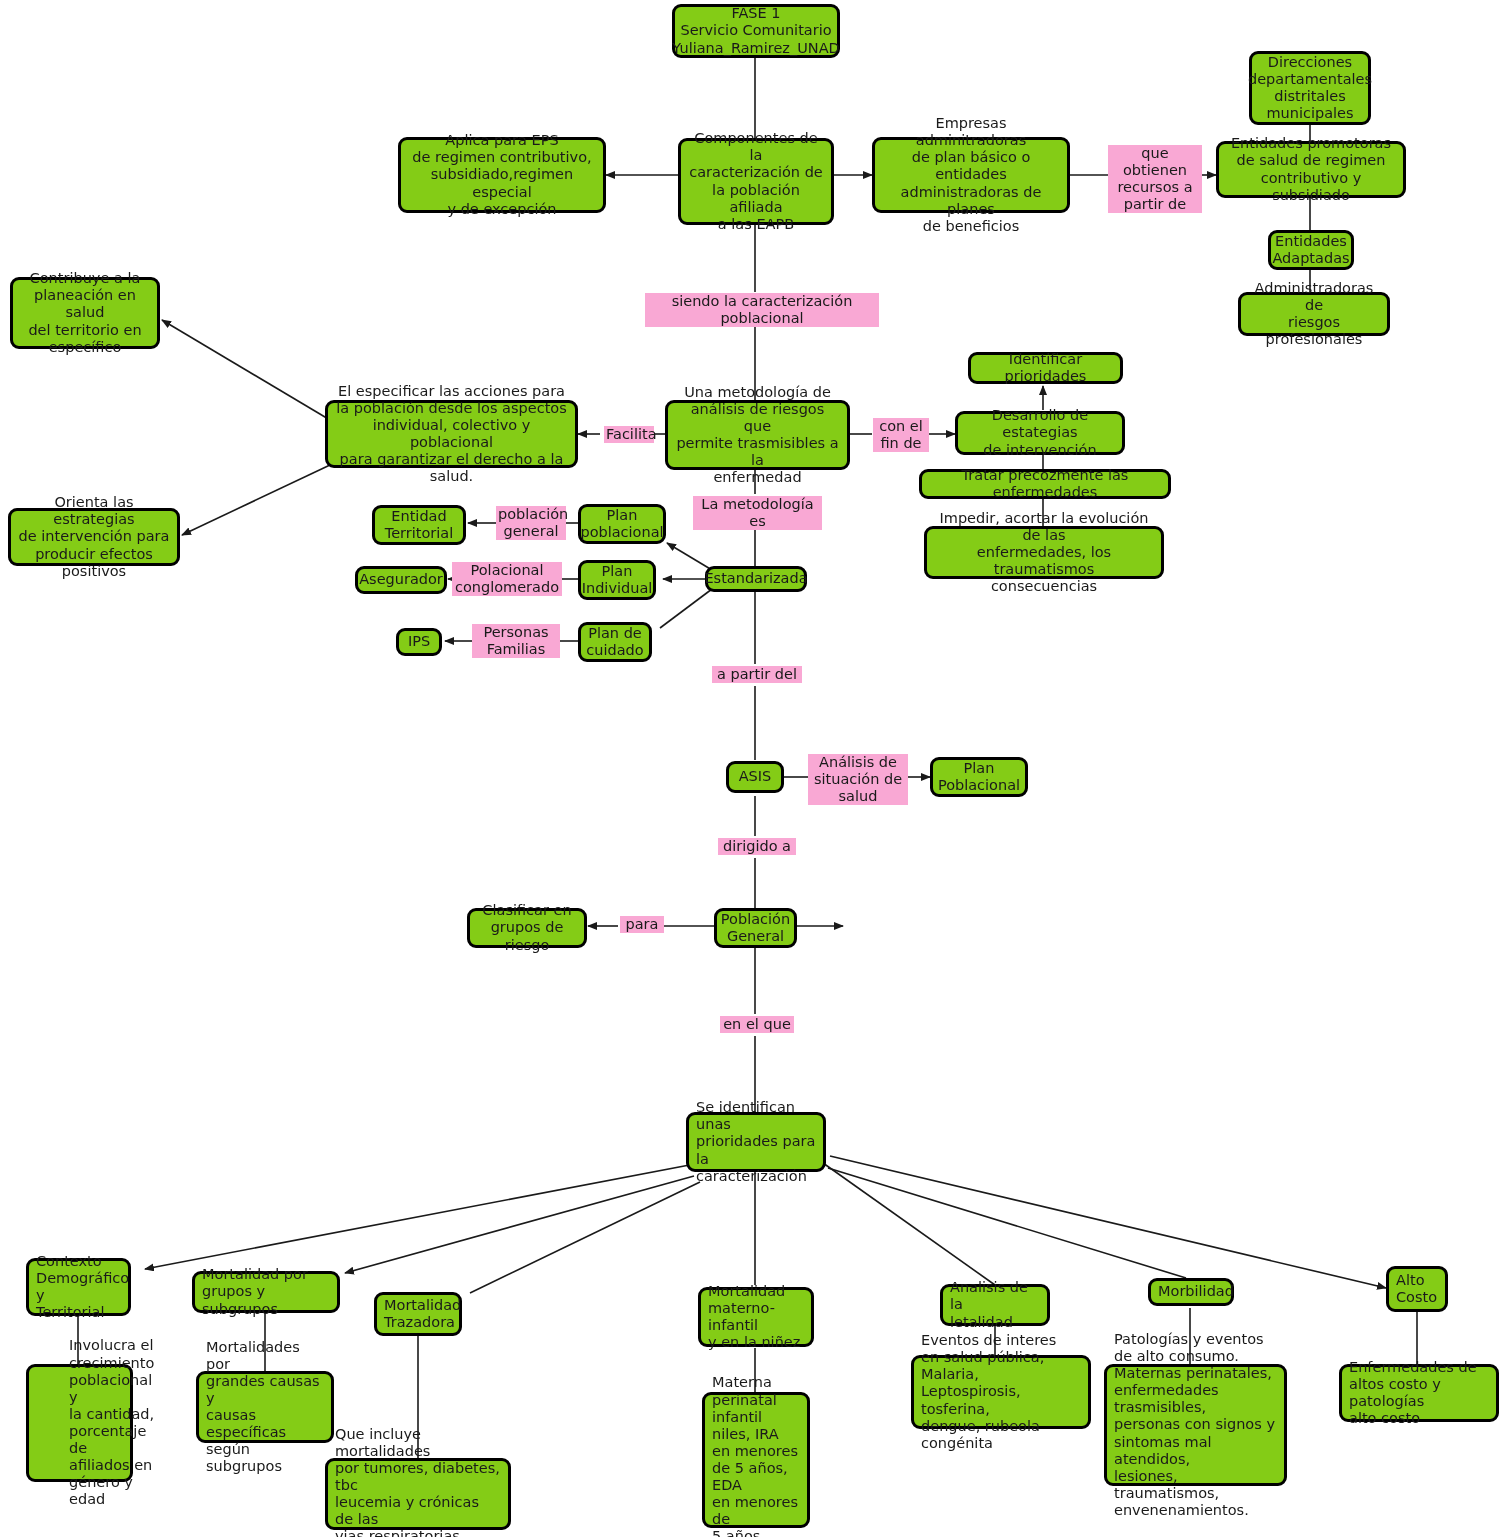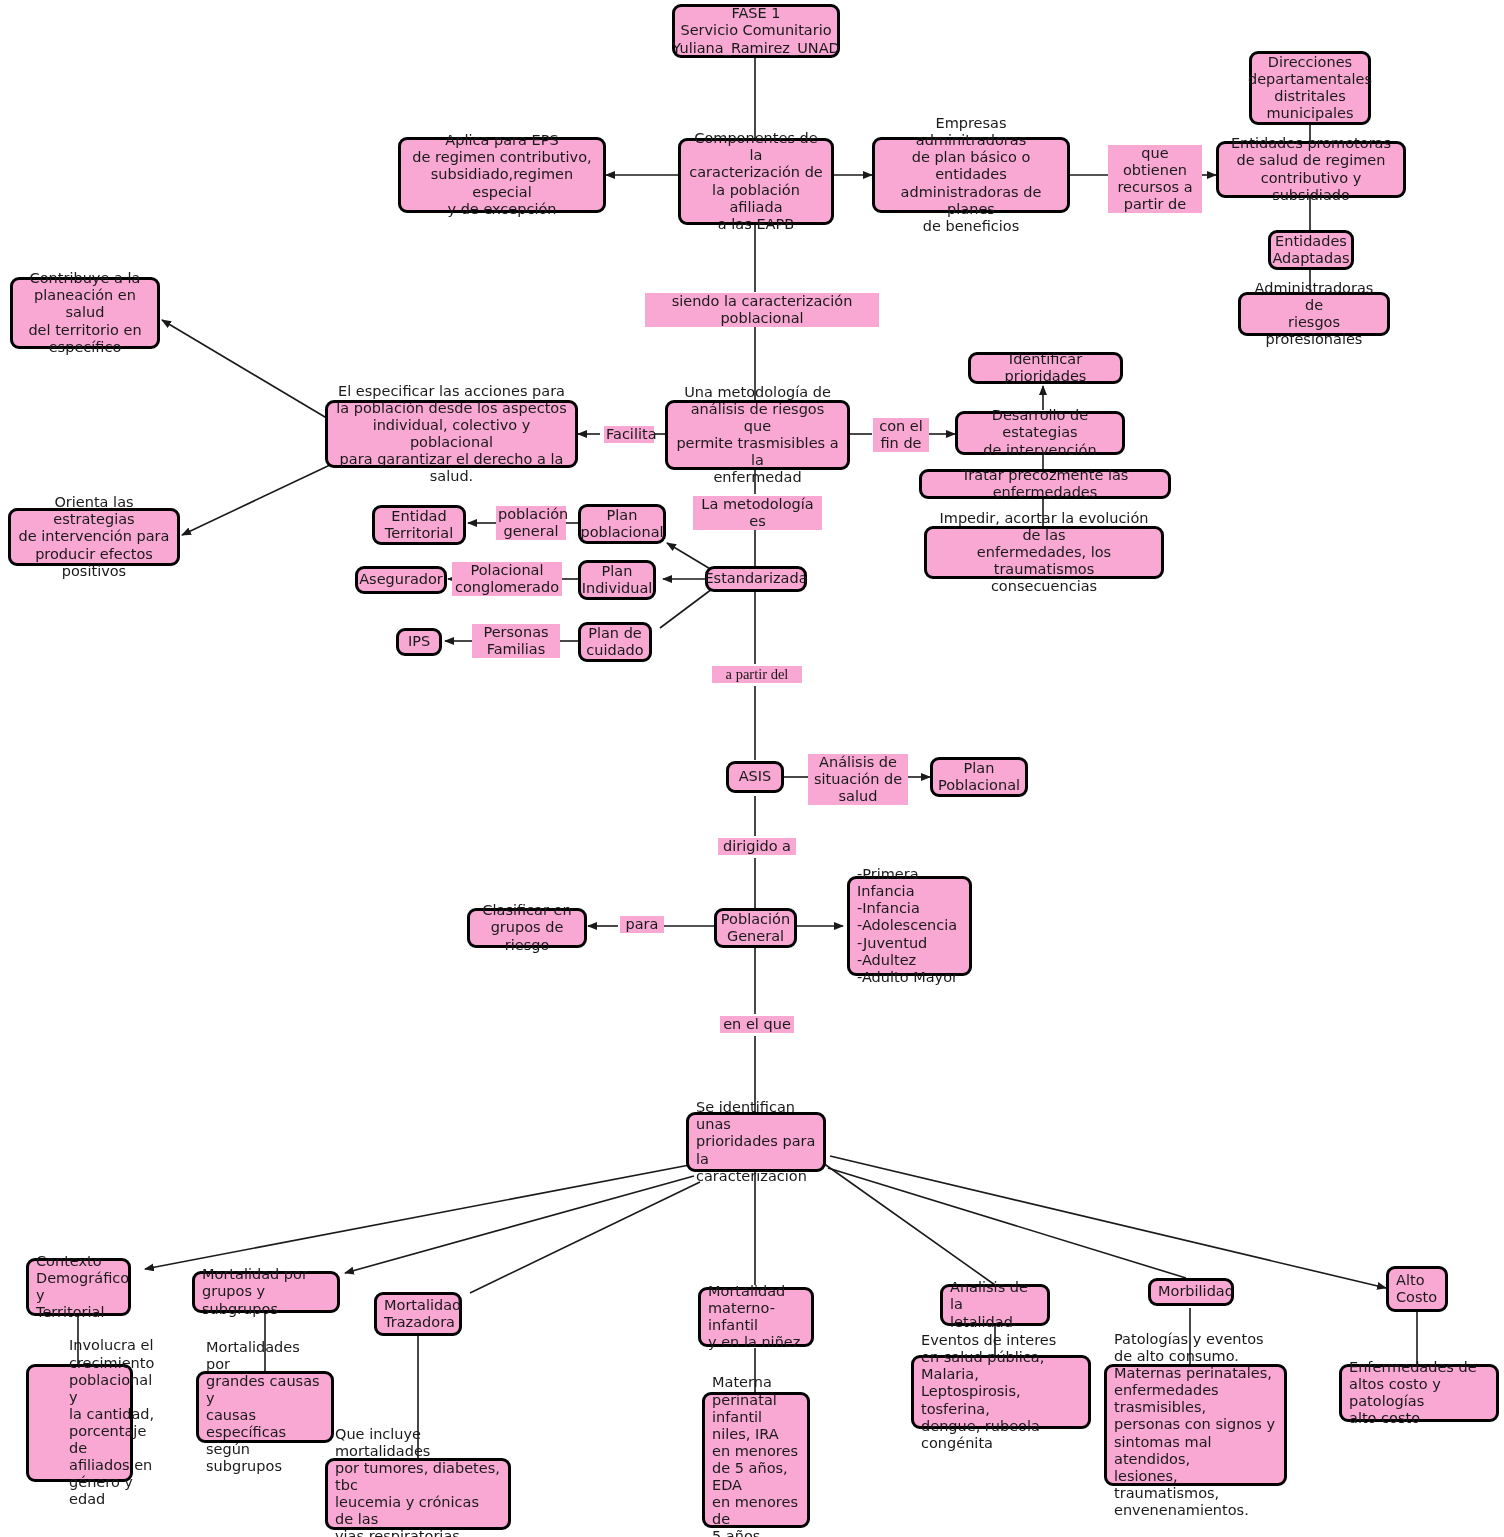--- a/index.html
+++ b/index.html
@@ -8,21 +8,21 @@
     position:relative;
     width:1504px;height:1537px;
     background:#ffffff;
     font-family:"DejaVu Sans","Liberation Sans",sans-serif;
     overflow:hidden;
   }
   svg#edges{position:absolute;left:0;top:0;width:1504px;height:1537px;pointer-events:none;}
   .node{
     position:absolute;
     box-sizing:border-box;
-    background:#f9a8d4;
+    background:#84cc16;
     border:3px solid #000000;
     border-radius:9px;
     color:#1a1a1a;
     font-size:14.5px;
     line-height:1.18;
     display:flex;
     align-items:center;
     justify-content:center;
     text-align:center;
     padding:4px 7px;
@@ -217,40 +217,34 @@
 cuidado</div>
   <div class="node" style="left:705px;top:566px;width:102px;height:26px;">Estandarizada</div>
 
   <div class="edge-label" style="left:496px;top:506px;width:66px;">población
 general</div>
   <div class="edge-label" style="left:452px;top:562px;width:106px;">Polacional
 conglomerado</div>
   <div class="edge-label" style="left:472px;top:624px;width:84px;">Personas
 Familias</div>
 
-  <div class="edge-label" style="left:712px;top:666px;width:86px;font-family:Liberation Serif, serif;">a partir del</div>
+  <div class="edge-label" style="left:712px;top:666px;width:86px;">a partir del</div>
   <div class="node" style="left:726px;top:761px;width:58px;height:32px;">ASIS</div>
   <div class="node" style="left:930px;top:757px;width:98px;height:40px;">Plan
 Poblacional</div>
   <div class="edge-label" style="left:808px;top:754px;width:96px;">Análisis de
 situación de
 salud</div>
 
   <div class="edge-label" style="left:718px;top:838px;width:74px;">dirigido a</div>
 
   <div class="node" style="left:467px;top:908px;width:120px;height:40px;">Clasificar en
 grupos de riesgo</div>
   <div class="node" style="left:714px;top:908px;width:83px;height:40px;">Población
 General</div>
-  <div class="node left" style="left:847px;top:876px;width:125px;height:100px;">-Primera Infancia
--Infancia
--Adolescencia
--Juventud
--Adultez
--Adulto Mayor</div>
   <div class="edge-label" style="left:620px;top:916px;width:40px;">para</div>
 
   <div class="edge-label" style="left:720px;top:1016px;width:70px;">en el que</div>
 
   <div class="node left" style="left:686px;top:1112px;width:140px;height:60px;">Se identifican unas
 prioridades para la
 caracterización</div>
 
   <div class="node left" style="left:26px;top:1258px;width:105px;height:58px;">Contexto
 Demográfico y

